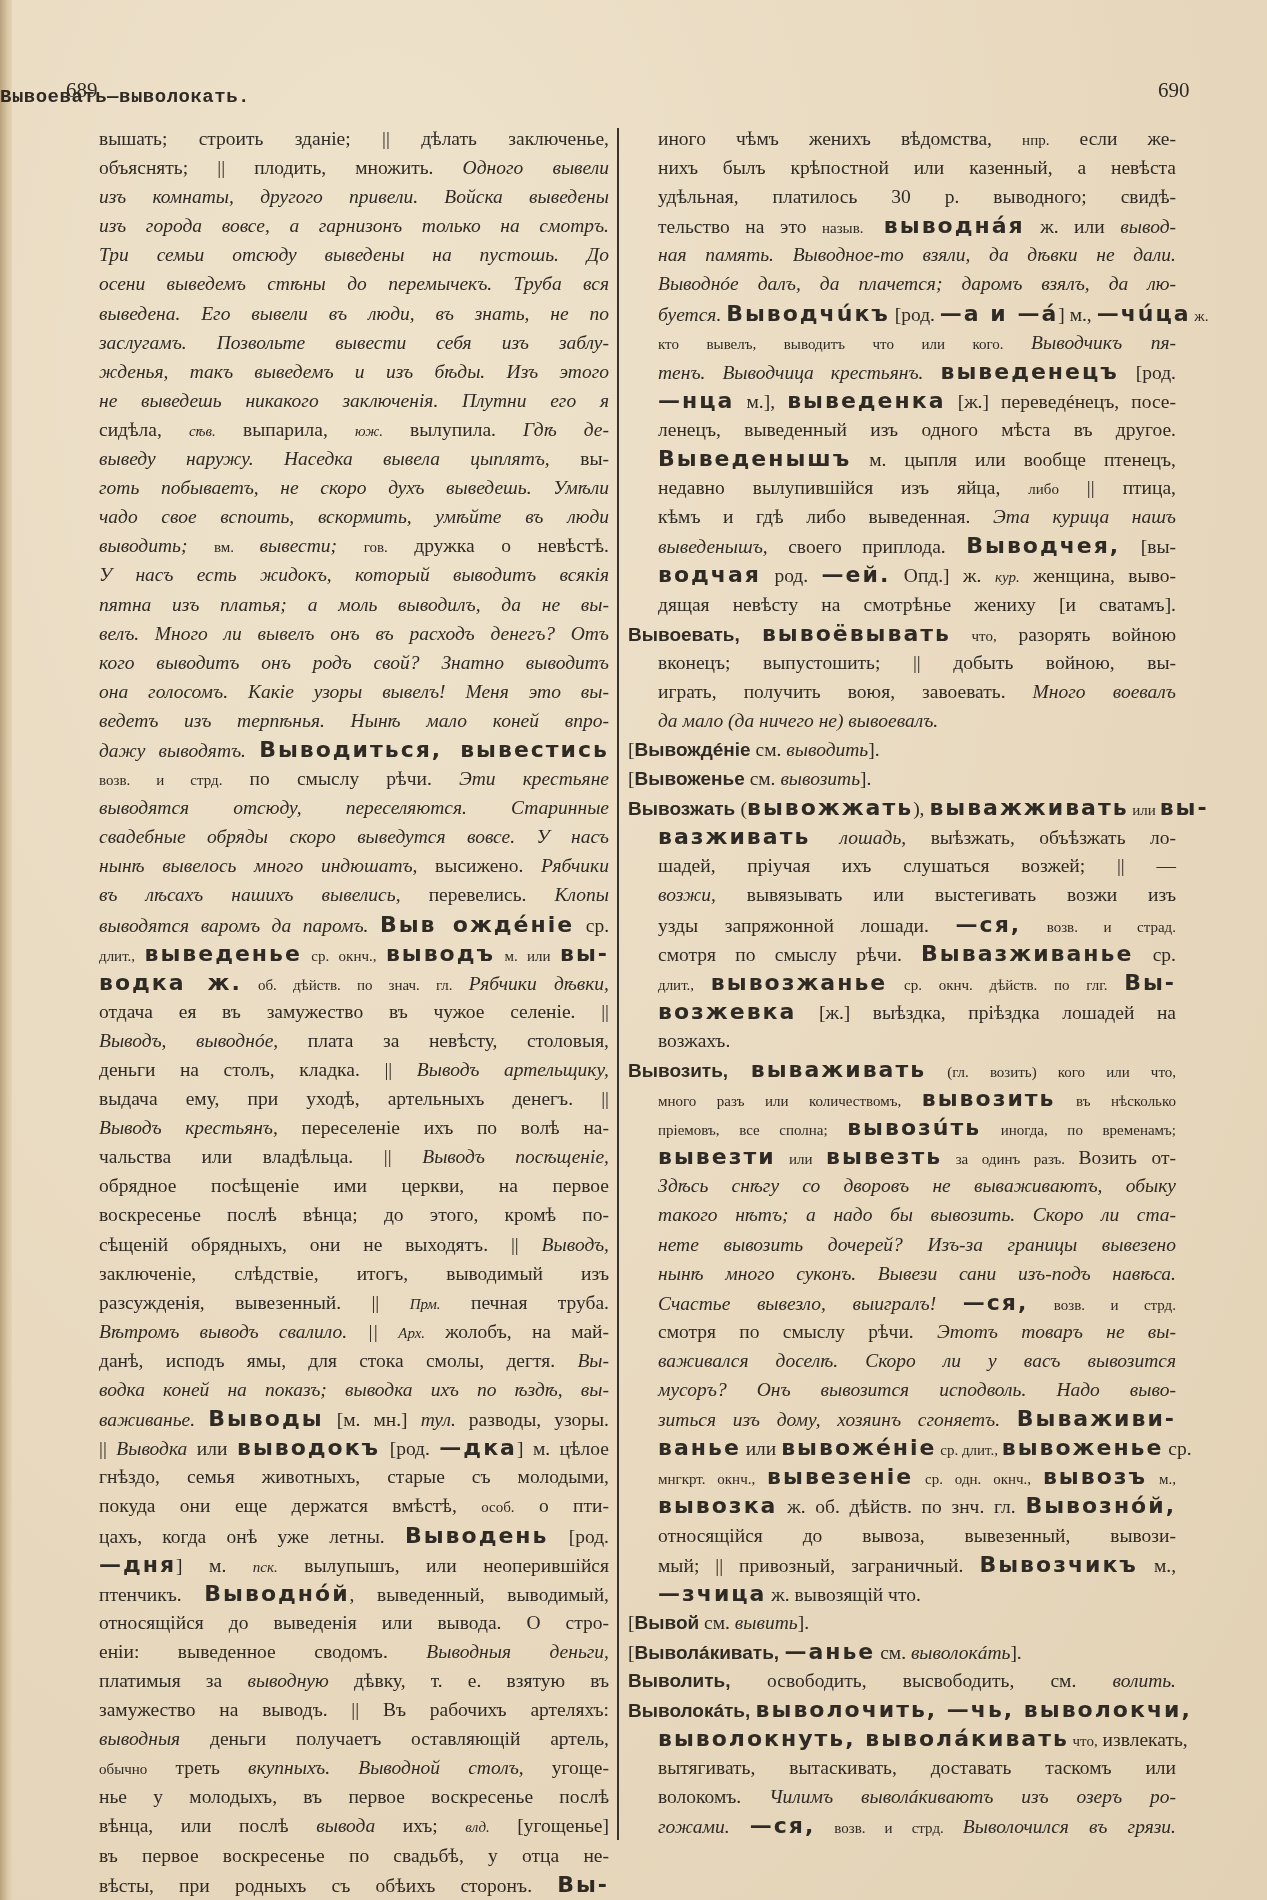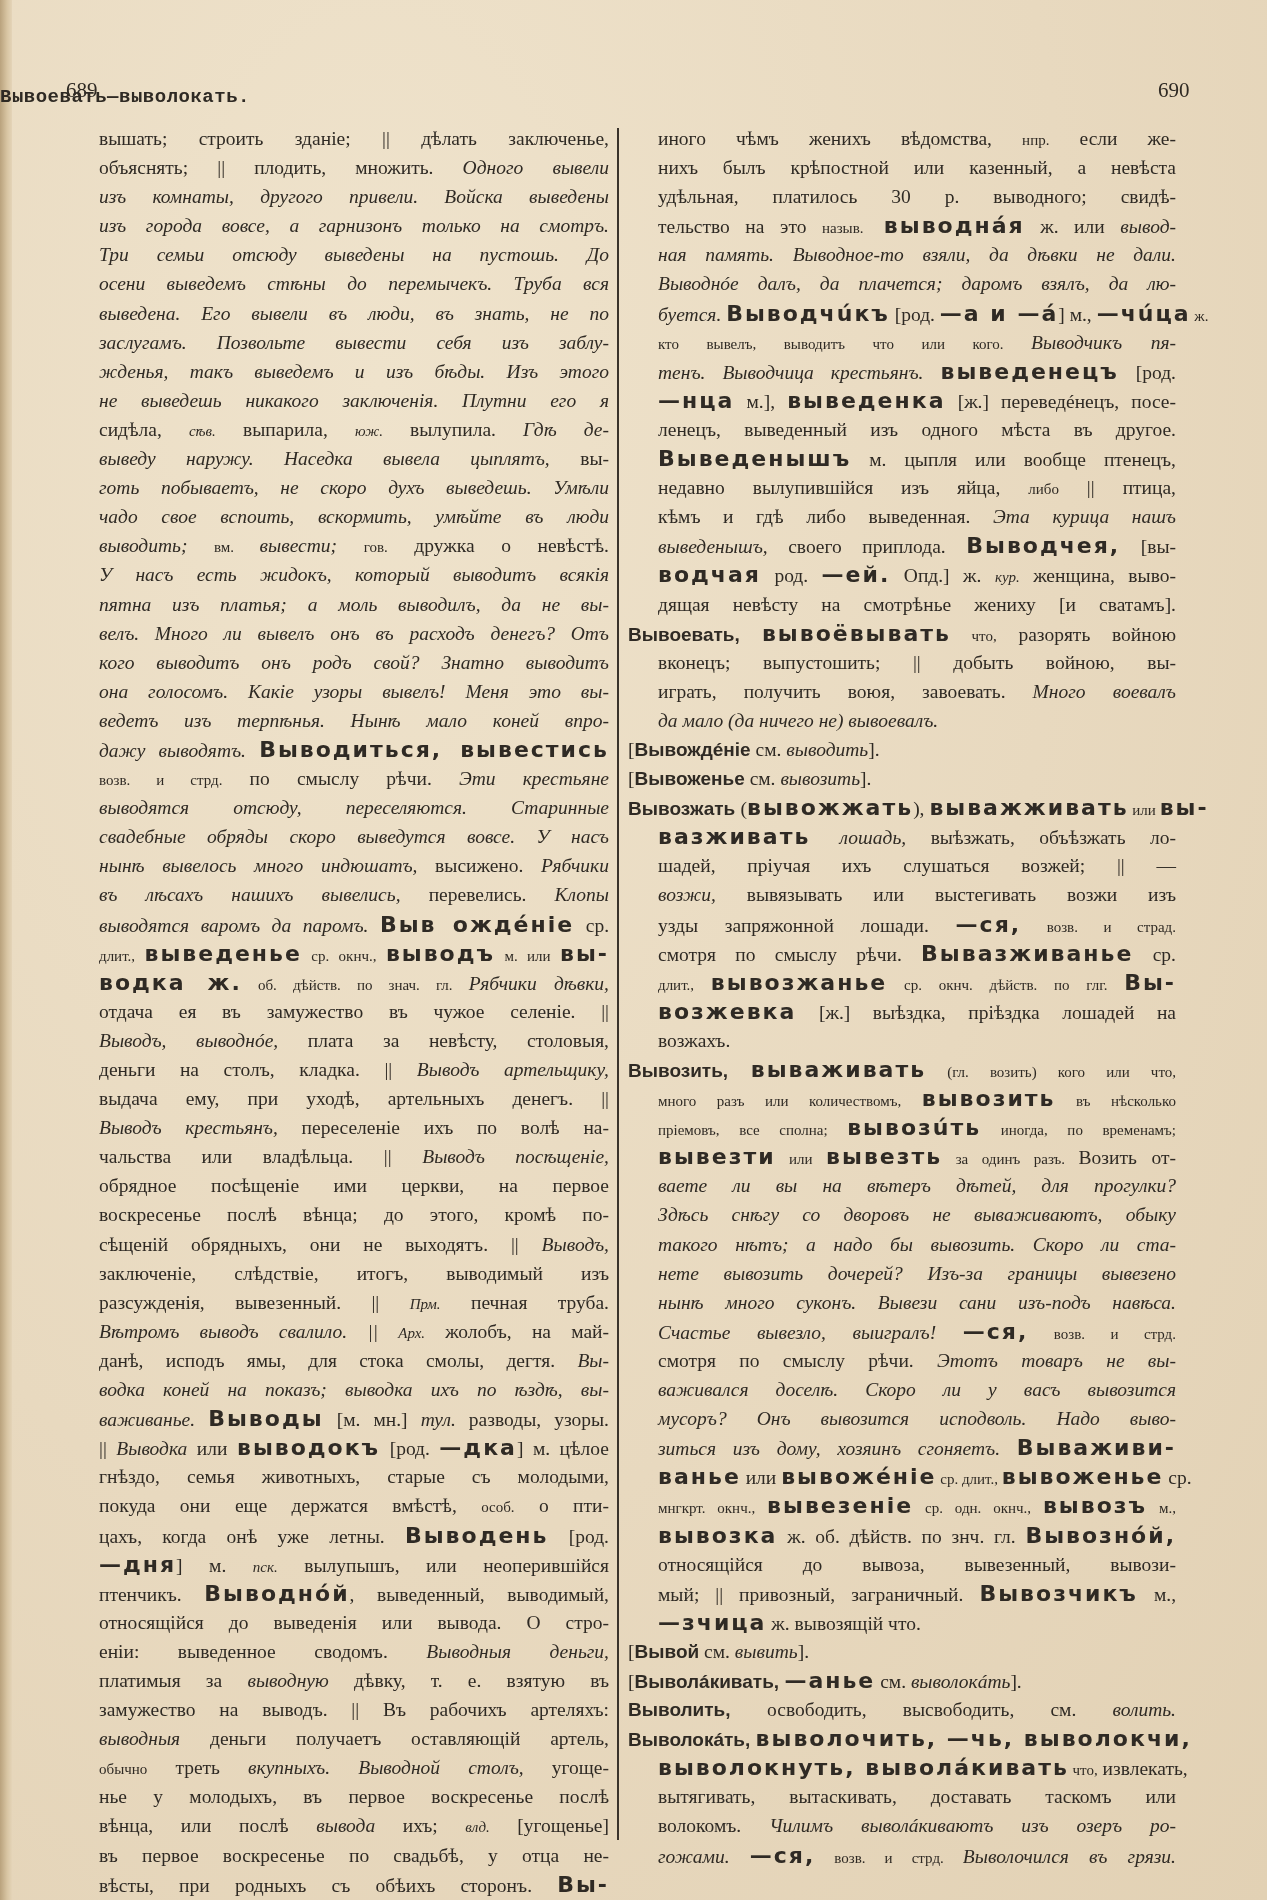--- a/index.html
+++ b/index.html
@@ -160,21 +160,20 @@
     <div class="line indent"><span class="seg-i">возжи, </span><span class="seg-n">вывязывать или выстегивать возжи изъ</span></div>
     <div class="line indent"><span class="seg-n">узды запряжонной лошади. </span><span class="seg-b">—ся,</span><span class="seg-s"> возв. и страд.</span></div>
     <div class="line indent"><span class="seg-n">смотря по смыслу рѣчи. </span><span class="seg-b">Вывазживанье</span><span class="seg-n"> ср.</span></div>
     <div class="line indent"><span class="seg-s">длит., </span><span class="seg-b">вывозжанье</span><span class="seg-s"> ср. окнч. дѣйств. по глг. </span><span class="seg-b">Вы-</span></div>
     <div class="line indent"><span class="seg-b">возжевка</span><span class="seg-n"> [ж.] выѣздка, пріѣздка лошадей на</span></div>
     <div class="line indent last"><span class="seg-n">возжахъ.</span></div>
     <div class="line"><span class="seg-h">Вывозить, </span><span class="seg-b">вываживать</span><span class="seg-s"> (гл. возить) кого или что,</span></div>
     <div class="line indent"><span class="seg-s">много разъ или количествомъ, </span><span class="seg-b">вывозить</span><span class="seg-s"> въ нѣсколько</span></div>
     <div class="line indent"><span class="seg-s">пріемовъ, все сполна; </span><span class="seg-b">вывозúть</span><span class="seg-s"> иногда, по временамъ;</span></div>
     <div class="line indent"><span class="seg-b">вывезти</span><span class="seg-s"> или </span><span class="seg-b">вывезть</span><span class="seg-s"> за одинъ разъ. </span><span class="seg-n">Возить от-</span></div>
-    <div class="line indent"><span class="seg-i">ваете ли вы на вѣтеръ дѣтей, для прогулки?</span></div>
     <div class="line indent"><span class="seg-i">Здѣсь снѣгу со дворовъ не вываживаютъ, обыку</span></div>
     <div class="line indent"><span class="seg-i">такого нѣтъ; а надо бы вывозить. Скоро ли ста-</span></div>
     <div class="line indent"><span class="seg-i">нете вывозить дочерей? Изъ-за границы вывезено</span></div>
     <div class="line indent"><span class="seg-i">нынѣ много суконъ. Вывези сани изъ-подъ навѣса.</span></div>
     <div class="line indent"><span class="seg-i">Счастье вывезло, выигралъ! </span><span class="seg-b">—ся,</span><span class="seg-s"> возв. и стрд.</span></div>
     <div class="line indent"><span class="seg-n">смотря по смыслу рѣчи. </span><span class="seg-i">Этотъ товаръ не вы-</span></div>
     <div class="line indent"><span class="seg-i">важивался доселѣ. Скоро ли у васъ вывозится</span></div>
     <div class="line indent"><span class="seg-i">мусоръ? Онъ вывозится исподволь. Надо выво-</span></div>
     <div class="line indent"><span class="seg-i">зиться изъ дому, хозяинъ сгоняетъ. </span><span class="seg-b">Вываживи-</span></div>
     <div class="line indent"><span class="seg-b">ванье</span><span class="seg-n"> или </span><span class="seg-b">вывожéніе</span><span class="seg-s"> ср. длит., </span><span class="seg-b">вывоженье</span><span class="seg-n"> ср.</span></div>

